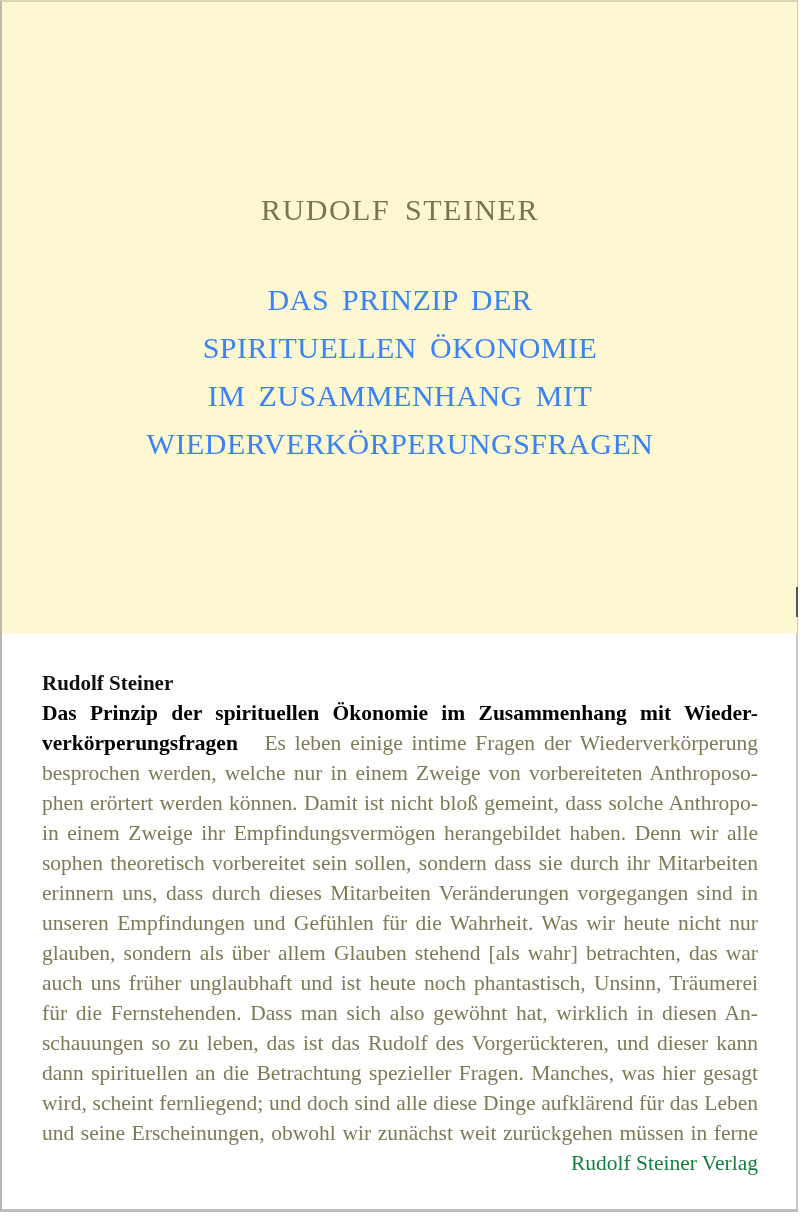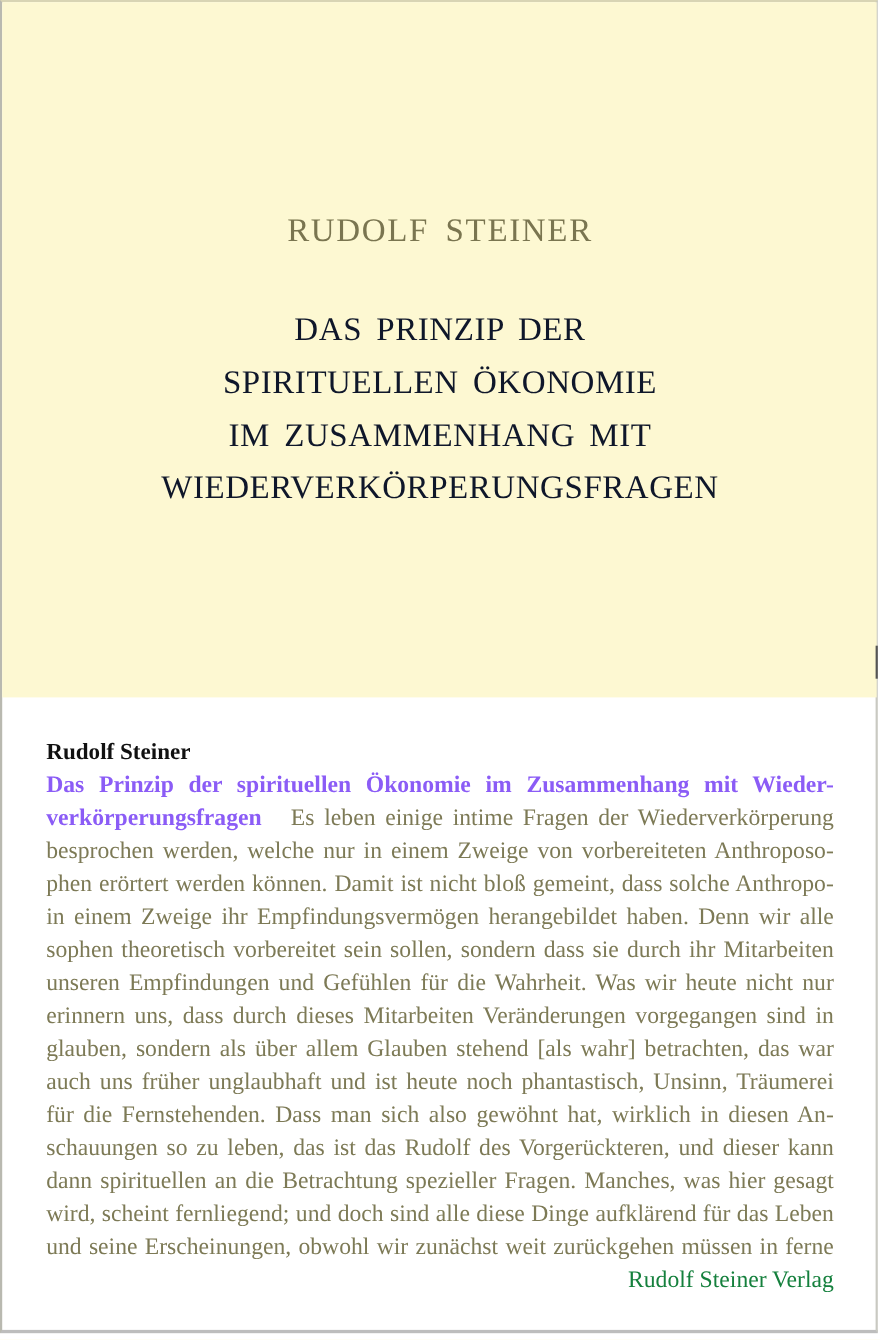--- a/index.html
+++ b/index.html
@@ -22,32 +22,32 @@
       position: absolute; right: 2px; top: 587px; width: 2px; height: 30px;
       background: #555;
     }
     .author-caps {
       position: absolute; left: 0; width: 800px; top: 193px;
       text-align: center; color: #7a7550;
       font-size: 30px; letter-spacing: 1.5px; word-spacing: 6px;
     }
     .title-caps {
       position: absolute; left: 0; width: 800px; top: 276px;
-      text-align: center; color: #0f172a;
+      text-align: center; color: #3b82f6;
       font-size: 30px; line-height: 48px; letter-spacing: 0.5px; word-spacing: 5px;
     }
     .title-caps div { height: 48px; }
     .blurb {
       position: absolute; left: 42px; width: 716px; top: 668px;
       font-size: 21.5px; line-height: 30px; color: #7d7a56;
     }
     .blurb-author { color: #111; font-weight: bold; font-size: 21px; }
     .blurb-line { white-space: nowrap; text-align: justify; text-align-last: justify; height: 30px; }
     .blurb-line.last { text-align-last: left; }
-    .bold-title { color: #8b5cf6; font-weight: bold; }
+    .bold-title { color: #000000; font-weight: bold; }
     .publisher { color: #15803d; float: right; }
   </style>
 </head>
 <body>
 
 <div class="frame"></div>
 
 <div class="cover-top">
 </div>
 <div class="spine-mark"></div>
@@ -62,22 +62,22 @@
 </div>
 
 <div class="blurb">
   <div class="blurb-line last blurb-author">Rudolf Steiner</div>
   <div class="blurb-line bold-title">Das Prinzip der spirituellen Ökonomie im Zusammenhang mit Wieder-</div>
   <div class="blurb-line"><span class="bold-title">verkörperungsfragen</span>&nbsp;&nbsp; <span>Es leben einige intime Fragen der Wiederverkörperung</span></div>
   <div class="blurb-line">besprochen werden, welche nur in einem Zweige von vorbereiteten Anthroposo-</div>
   <div class="blurb-line">phen erörtert werden können. Damit ist nicht bloß gemeint, dass solche Anthropo-</div>
   <div class="blurb-line">in einem Zweige ihr Empfindungsvermögen herangebildet haben. Denn wir alle</div>
   <div class="blurb-line">sophen theoretisch vorbereitet sein sollen, sondern dass sie durch ihr Mitarbeiten</div>
+  <div class="blurb-line">erinnern uns, dass durch dieses Mitarbeiten Veränderungen vorgegangen sind in</div>
   <div class="blurb-line">unseren Empfindungen und Gefühlen für die Wahrheit. Was wir heute nicht nur</div>
-  <div class="blurb-line">erinnern uns, dass durch dieses Mitarbeiten Veränderungen vorgegangen sind in</div>
   <div class="blurb-line">glauben, sondern als über allem Glauben stehend [als wahr] betrachten, das war</div>
   <div class="blurb-line">auch uns früher unglaubhaft und ist heute noch phantastisch, Unsinn, Träumerei</div>
   <div class="blurb-line">für die Fernstehenden. Dass man sich also gewöhnt hat, wirklich in diesen An-</div>
   <div class="blurb-line">schauungen so zu leben, das ist das Rudolf des Vorgerückteren, und dieser kann</div>
   <div class="blurb-line">dann spirituellen an die Betrachtung spezieller Fragen. Manches, was hier gesagt</div>
   <div class="blurb-line">wird, scheint fernliegend; und doch sind alle diese Dinge aufklärend für das Leben</div>
   <div class="blurb-line">und seine Erscheinungen, obwohl wir zunächst weit zurückgehen müssen in ferne</div>
   <div class="blurb-line last">
     <span class="publisher">Rudolf Steiner Verlag</span>
   </div>

